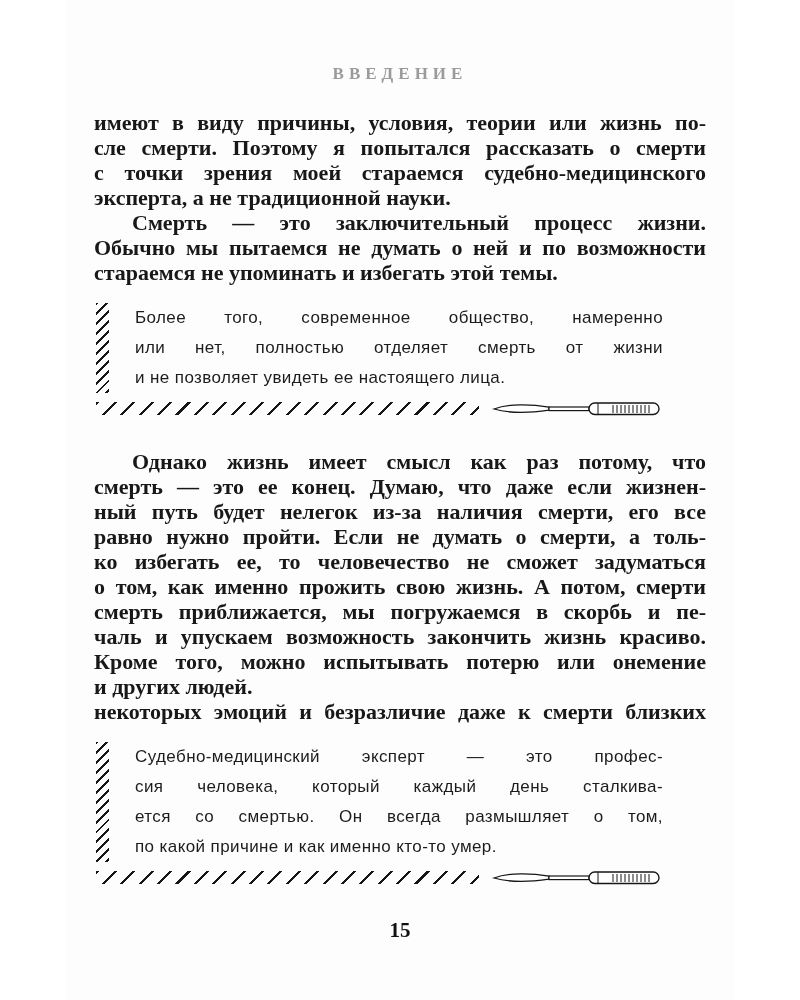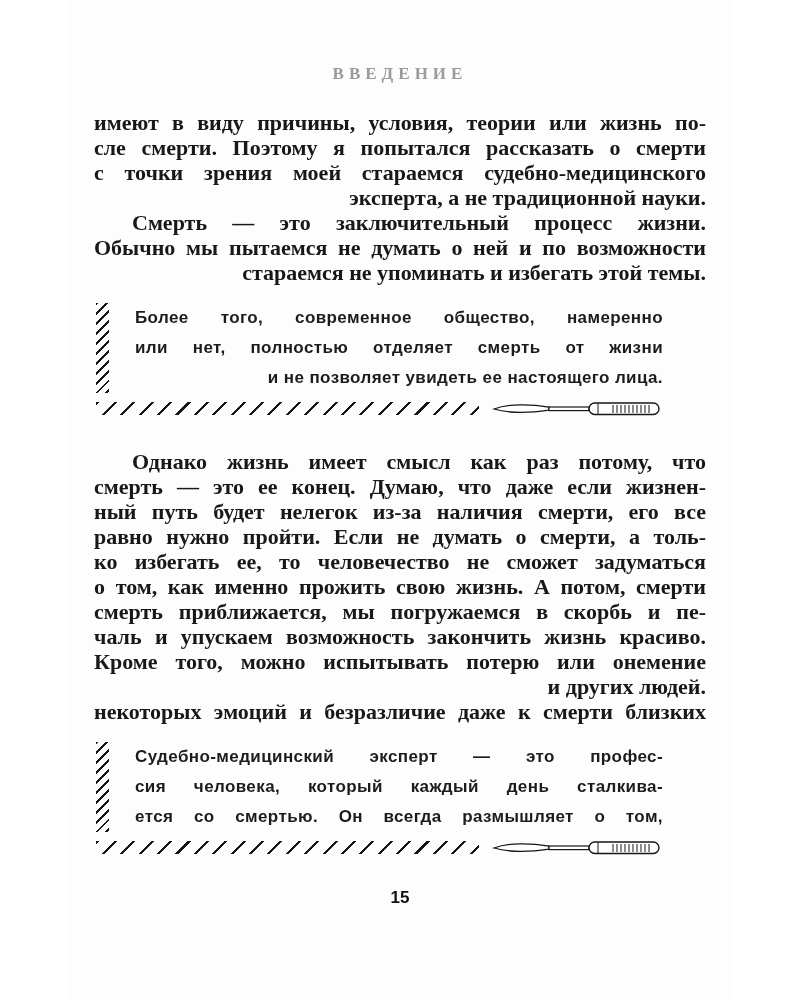--- a/index.html
+++ b/index.html
@@ -26,58 +26,58 @@
     width: 612px;
     margin: 26px auto 0 auto;
   }
   .paragraph {
     font-family: "Liberation Serif", serif;
     font-size: 22px;
     font-weight: 700;
     line-height: 25px;
     color: #181818;
   }
-  .line { text-align: right; }
+  .line { text-align: left; }
   .line.just { text-align: justify; text-align-last: justify; }
   .line.indent { text-indent: 38px; }
   .quote {
     width: 567px;
     margin: 18px 0 32px 2px;
   }
   .quote-row { display: flex; }
   .zigzag {
     width: 13px;
     background: repeating-linear-gradient(135deg, #161616 0px, #161616 2px, transparent 2px, transparent 7px);
   }
   .quote-text {
     flex: 1;
     margin-left: 26px;
     font-family: "Liberation Sans", sans-serif;
     font-size: 17px;
-    font-weight: 700;
+    font-weight: 400;
     letter-spacing: 0.4px;
     line-height: 30px;
     color: #1c1c1c;
   }
   .quote-bottom {
     display: flex;
     align-items: center;
     margin-top: 6px;
   }
   .hatch-rule {
     flex: 1;
     height: 13px;
     background: repeating-linear-gradient(135deg, #161616 0px, #161616 2.2px, transparent 2.2px, transparent 13px);
   }
   .scalpel { margin-left: 12px; flex: 0 0 auto; }
   .page-number {
     margin-top: 14px;
     text-align: center;
-    font-family: Liberation Sans, sans-serif;
-    font-size: 17px;
+    font-family: Liberation Serif, serif;
+    font-size: 21px;
     font-weight: 700;
     color: #111111;
   }
 </style>
 </head>
 <body>
 
 <div class="page">
   <div class="chapter-header">ВВЕДЕНИЕ</div>
 
@@ -135,20 +135,21 @@
         <div class="line">и других людей.</div>
         <div class="line just">некоторых эмоций и безразличие даже к смерти близких</div>
       </div>
       <div class="quote">
         <div class="quote-row">
           <div class="zigzag"></div>
           <div class="quote-text">
             <div class="line just">Судебно-медицинский эксперт — это профес-</div>
             <div class="line just">сия человека, который каждый день сталкива-</div>
             <div class="line just">ется со смертью. Он всегда размышляет о том,</div>
+            <div class="line">по какой причине и как именно кто-то умер.</div>
           </div>
         </div>
         <div class="quote-bottom">
           <div class="hatch-rule"></div>
           <svg class="scalpel" width="172" height="18" viewBox="0 0 172 18" xmlns="http://www.w3.org/2000/svg">
     <path d="M3 10 C 18 4.5, 40 5, 58 8.2 L 58 11.2 C 40 13.8, 18 14.5, 3 10 Z" fill="#ffffff" stroke="#161616" stroke-width="1.3"></path>
     <rect x="58" y="8" width="40" height="3.6" fill="#ffffff" stroke="#161616" stroke-width="1.2"></rect>
     <rect x="98" y="4" width="70" height="11.5" rx="5.7" fill="#ffffff" stroke="#161616" stroke-width="1.4"></rect>
     <line x1="107" y1="4.4" x2="107" y2="15.4" stroke="#161616" stroke-width="1"></line>
     <line x1="122" y1="6" x2="122" y2="14" stroke="#161616" stroke-width="1"></line>

